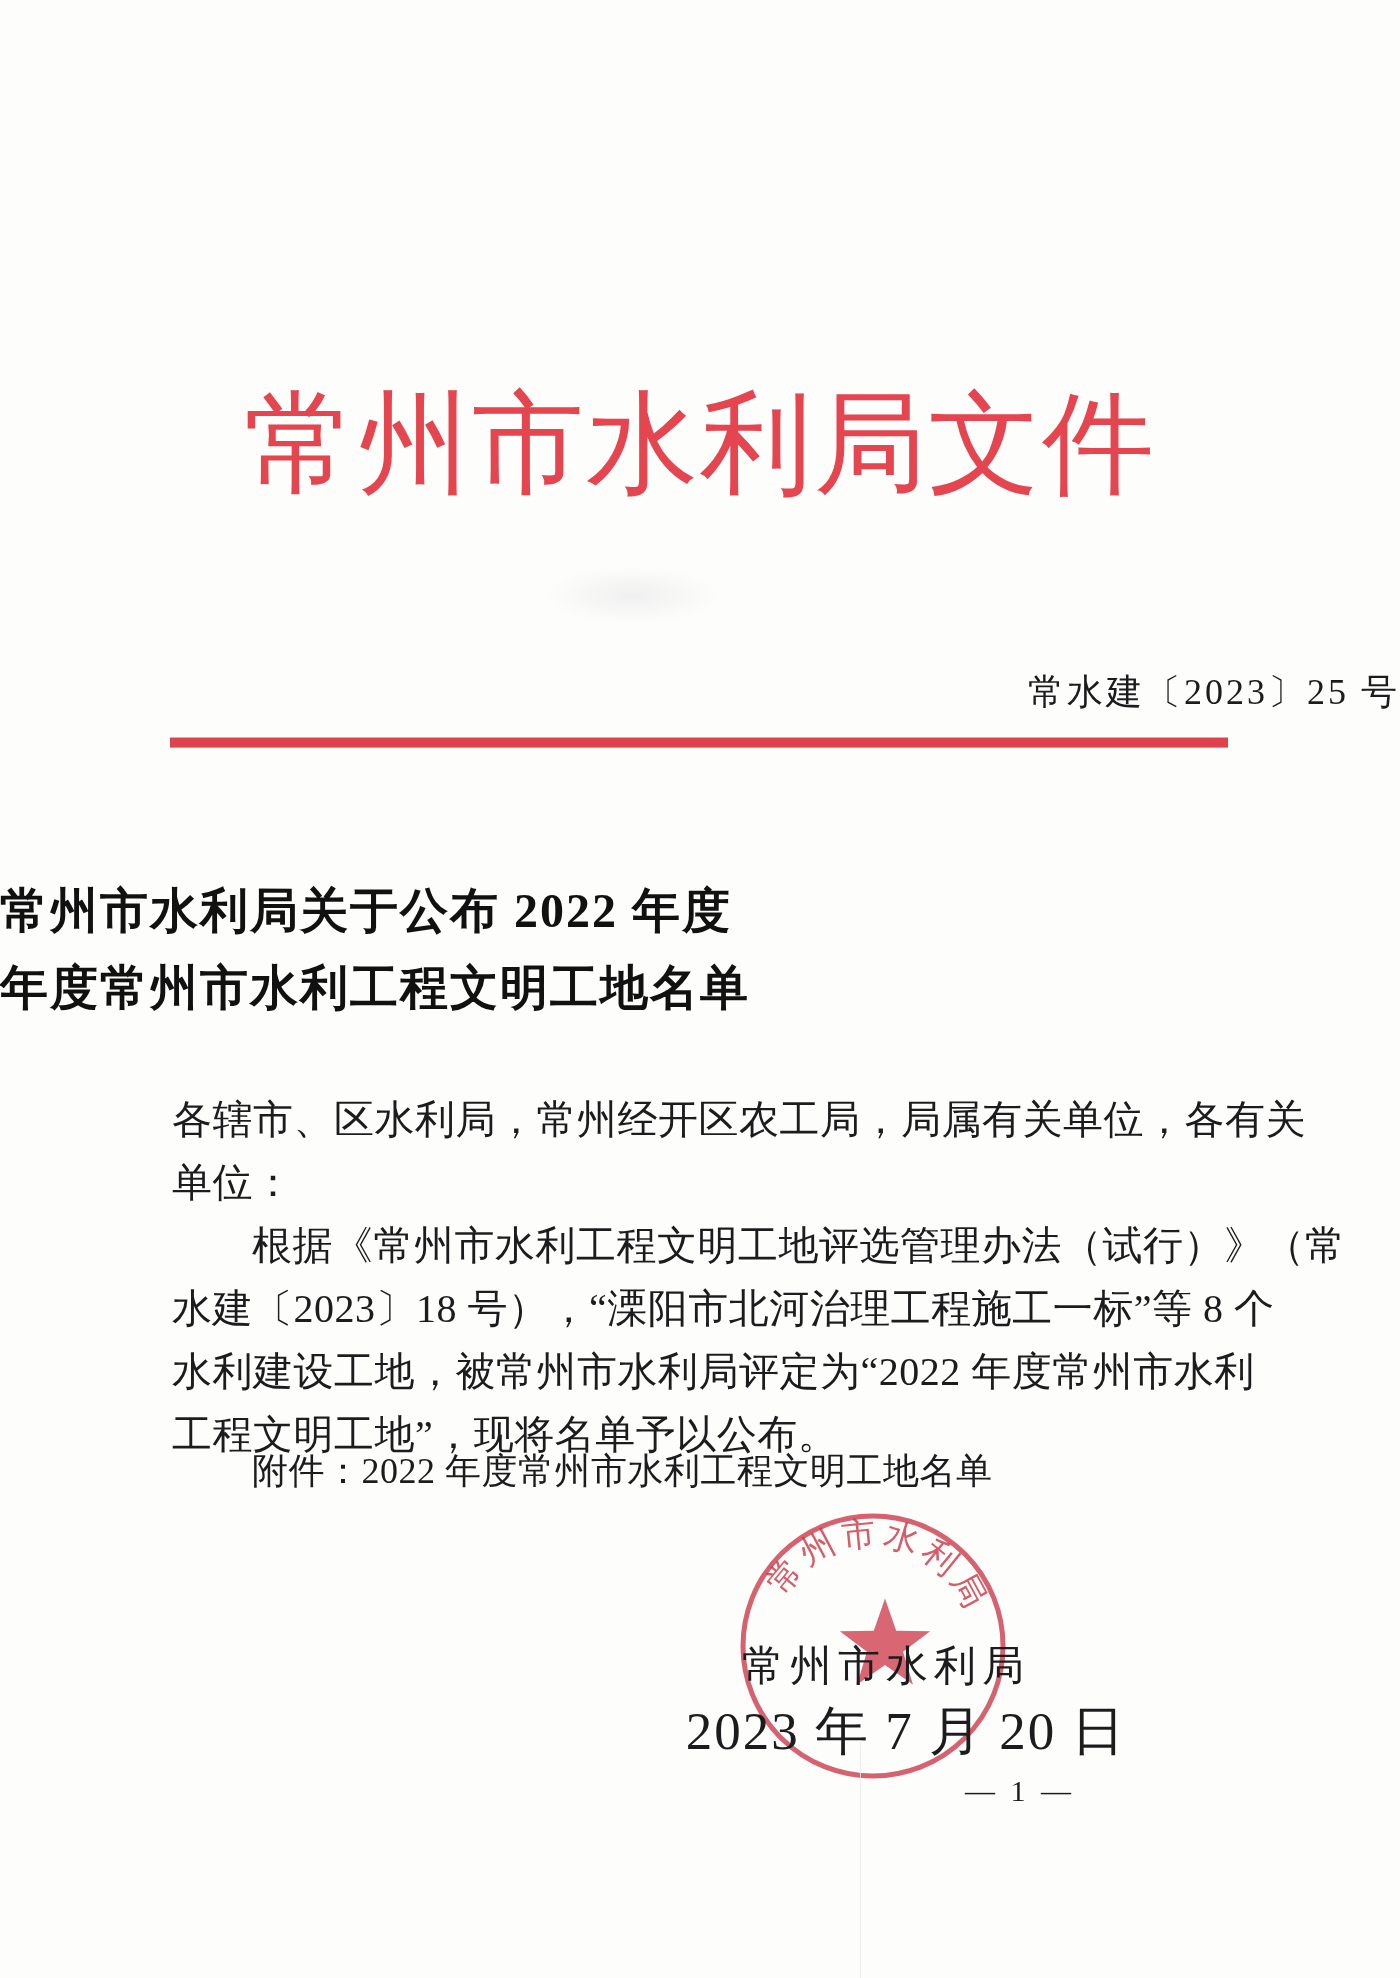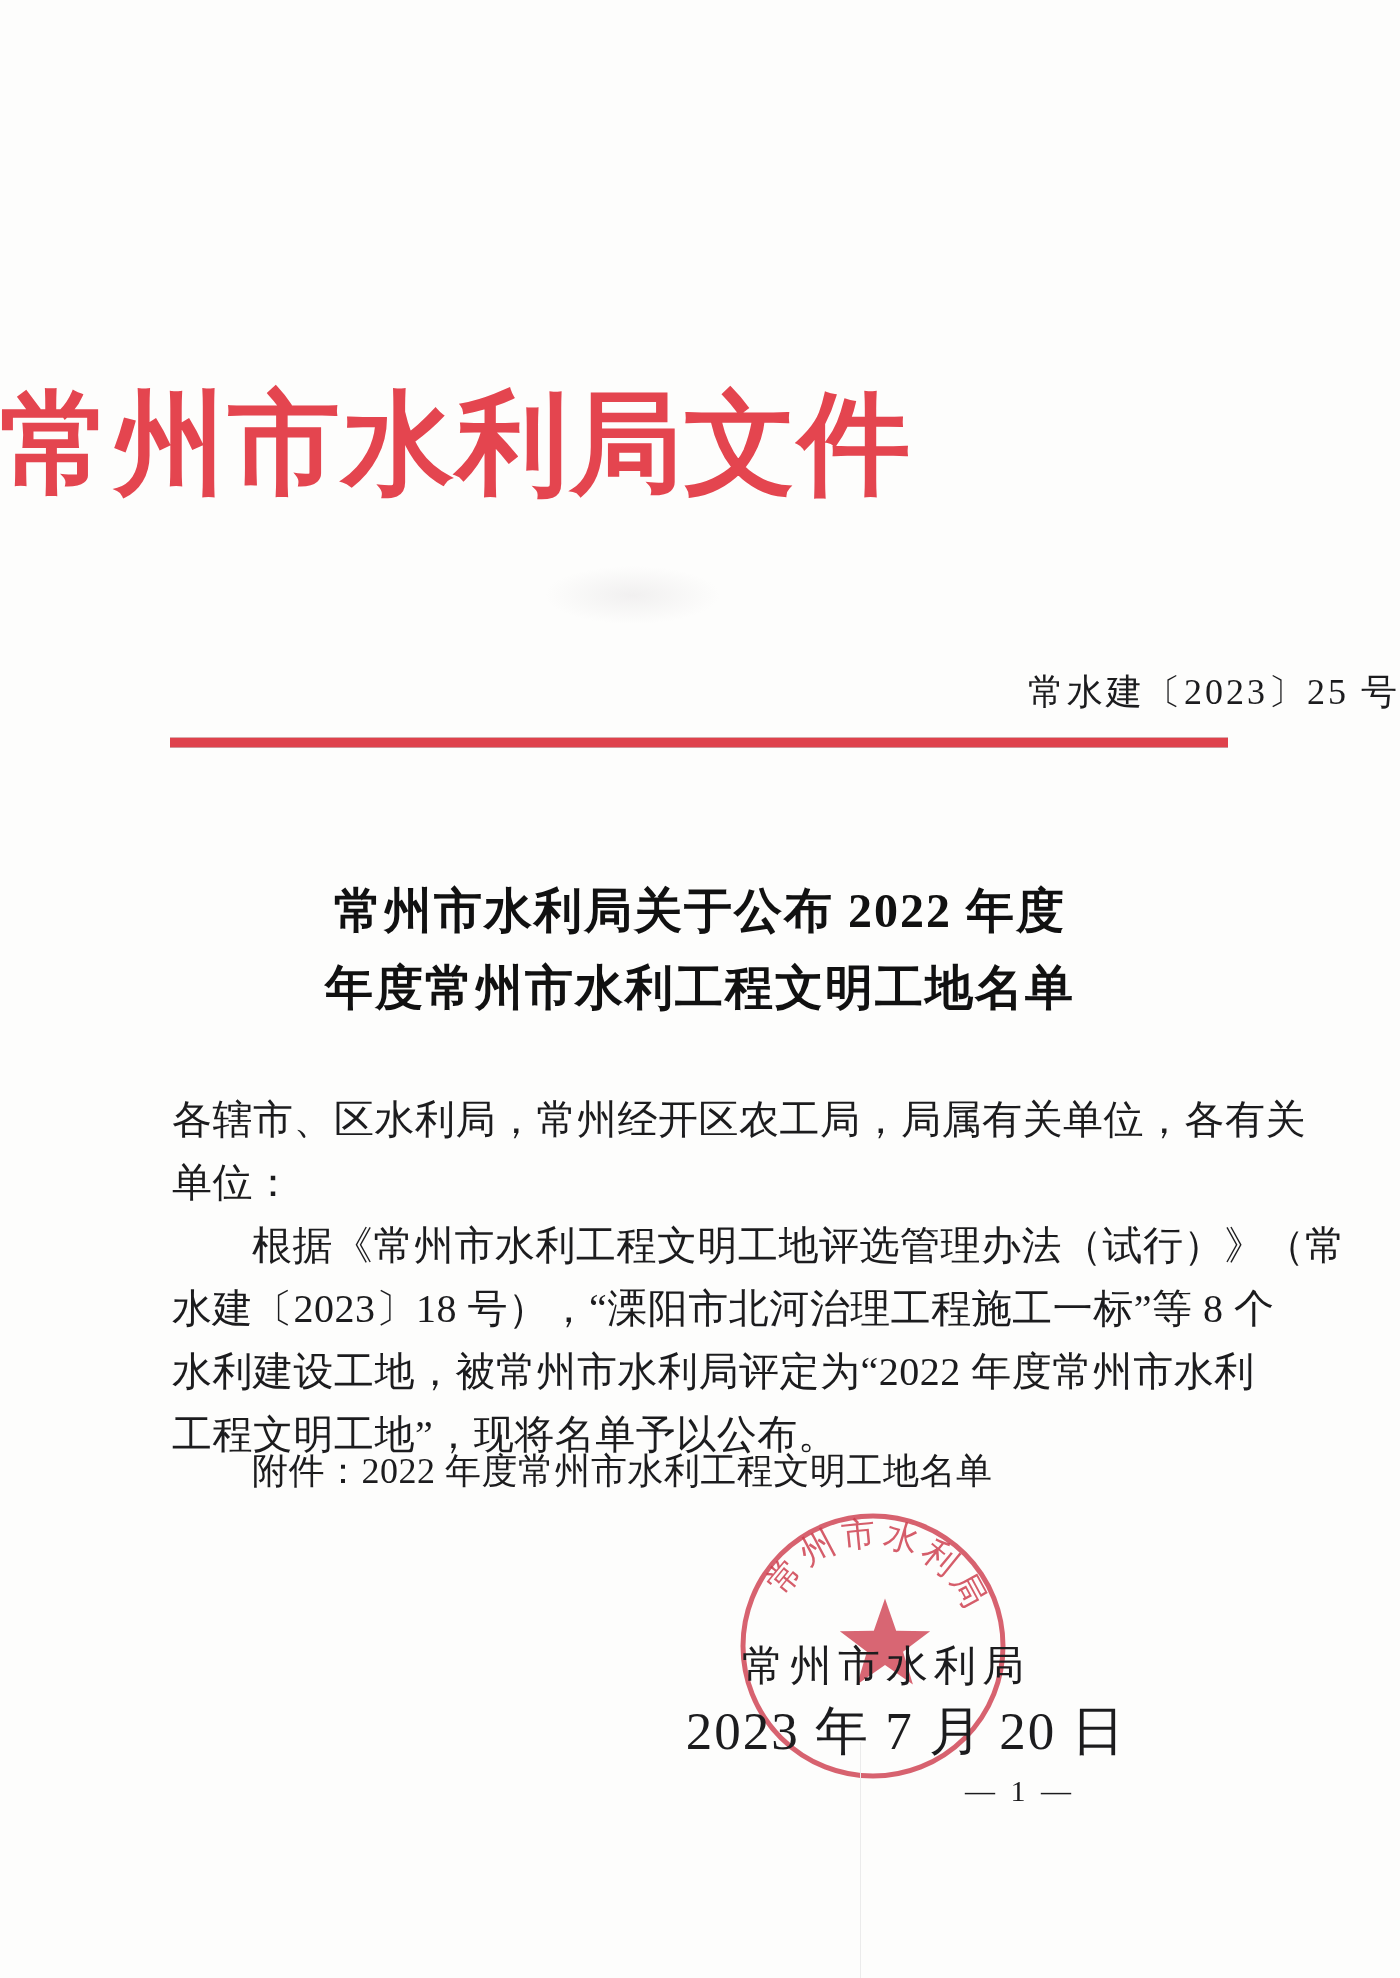--- a/index.html
+++ b/index.html
@@ -8,43 +8,44 @@
     width:1400px; height:1978px;
     margin:0 auto;
     background:#fdfdfc;
     overflow:hidden;
     font-family:"Liberation Serif","DejaVu Serif",serif;
     color:var(--ink,#1c1c1e);
   }
 
   .header-title {
     position:absolute; left:0; right:0; top:386px;
+    text-align:center;
     font-size:112px; line-height:1.05;
-    font-weight:700;
+    font-weight:400;
     color:var(--header-red,#e4454f);
     letter-spacing:2px;
     white-space:nowrap;
   }
 
   .doc-number {
     position:absolute; left:0; right:0; top:668px;
     text-align:right;
     font-size:36px;
     letter-spacing:3px;
     white-space:nowrap;
   }
 
   .red-rule {
     position:absolute; left:170px; top:738px;
     width:1058px; height:9px;
     background:var(--rule-red,#df424c);
     box-shadow:0 1px 0 rgba(150,20,30,.45), 0 -1px 0 rgba(150,20,30,.35);
   }
 
-  .doc-title { position:absolute; left:0; right:0; top:872px; text-align:center; }
+  .doc-title { position:absolute; left:0; right:0; top:872px; text-align:left; }
   .doc-title .t-line {
     font-size:48px; font-weight:bold; line-height:77px;
     color:#111; letter-spacing:2px; white-space:nowrap;
   }
 
   .body-block { position:absolute; left:172px; top:1088px; width:1058px; }
   .body-block .b-line {
     font-size:40px; line-height:63px;
     white-space:nowrap; letter-spacing:0.5px;
   }

